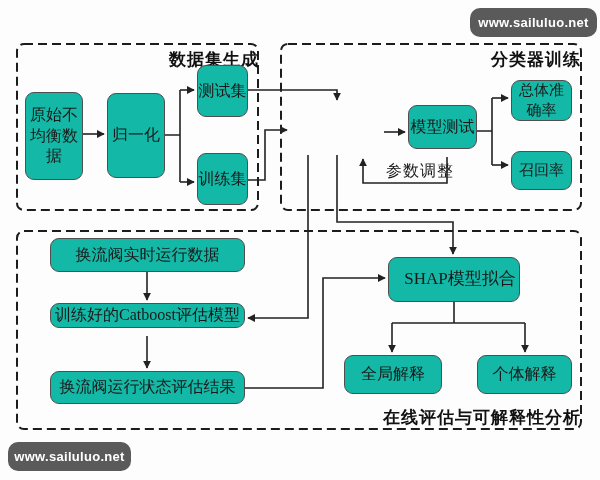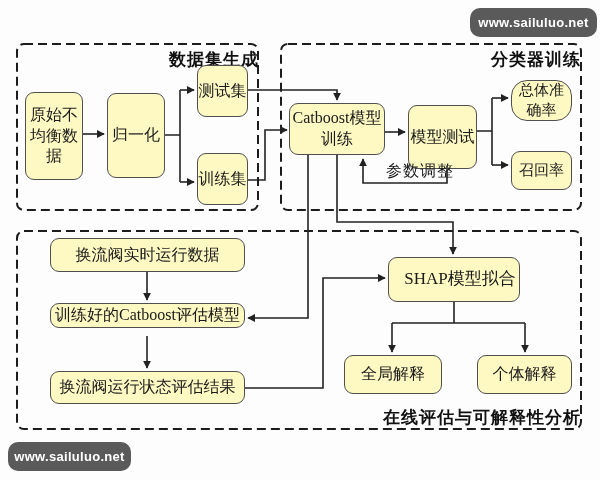--- a/index.html
+++ b/index.html
@@ -3,21 +3,21 @@
 <meta charset="utf-8">
 <style>
   html,body{margin:0;padding:0;background:#ffffff;}
   #canvas{
     position:relative;width:600px;height:480px;background:#fdfdfd;overflow:hidden;
     font-family:"Liberation Serif","DejaVu Serif",serif;
   }
   #wires{position:absolute;left:0;top:0;width:600px;height:480px;}
   .node{
     position:absolute;display:flex;align-items:center;justify-content:center;
-    background:#fef9c3;border:1.6px solid #4f4f4f;border-radius:9px;
+    background:#14b8a6;border:1.6px solid #4f4f4f;border-radius:9px;
     color:#1a1a1a;font-size:16px;line-height:1.3;text-align:center;
     white-space:pre-line;box-sizing:border-box;
   }
   .sec-title{
     position:absolute;text-align:right;color:#111;
     font-family:Liberation Serif, serif;
     font-weight:bold;font-size:17px;letter-spacing:1px;
   }
   .edge-label{
     position:absolute;color:#1a1a1a;font-size:16px;text-align:center;letter-spacing:1px;
@@ -85,24 +85,22 @@
   <div class="sec-title" style="left:281px;top:48px;width:300px;">分类器训练</div>
   <div class="sec-title" style="left:17px;top:406px;width:564px;">在线评估与可解释性分析</div>
 
   <div class="node" style="left:25px;top:92px;width:58px;height:88px;">原始不
 均衡数
 据</div>
   <div class="node" style="left:107px;top:93px;width:58px;height:85px;">归一化</div>
   <div class="node" style="left:197px;top:65px;width:51px;height:52px;">测试集</div>
   <div class="node" style="left:197px;top:153px;width:51px;height:52px;">训练集</div>
 
-  <div class="node" style="left:289px;top:103px;width:96px;height:52px;">Catboost模型
-训练</div>
-  <div class="node" style="left:408px;top:105px;width:69px;height:64px;">模型测试</div>
-  <div class="node" style="left:511px;top:80px;width:61px;height:41px;font-size:15px;border-radius:16px;">总体准
+  <div class="node" style="left:408px;top:105px;width:69px;height:44px;">模型测试</div>
+  <div class="node" style="left:511px;top:80px;width:61px;height:41px;font-size:15px;">总体准
 确率</div>
   <div class="node" style="left:511px;top:151px;width:61px;height:39px;font-size:15px;">召回率</div>
 
   <div class="edge-label" style="left:370px;top:161px;width:100px;">参数调整</div>
 
   <div class="node" style="left:50px;top:238px;width:195px;height:34px;">换流阀实时运行数据</div>
   <div class="node" style="left:50px;top:303px;width:195px;height:25px;">训练好的Catboost评估模型</div>
   <div class="node" style="left:50px;top:371px;width:195px;height:33px;">换流阀运行状态评估结果</div>
   <div class="node" style="left:388px;top:257px;width:132px;height:45px;font-size:17px;padding-left:12px;">SHAP模型拟合</div>
   <div class="node" style="left:344px;top:355px;width:98px;height:39px;">全局解释</div>

